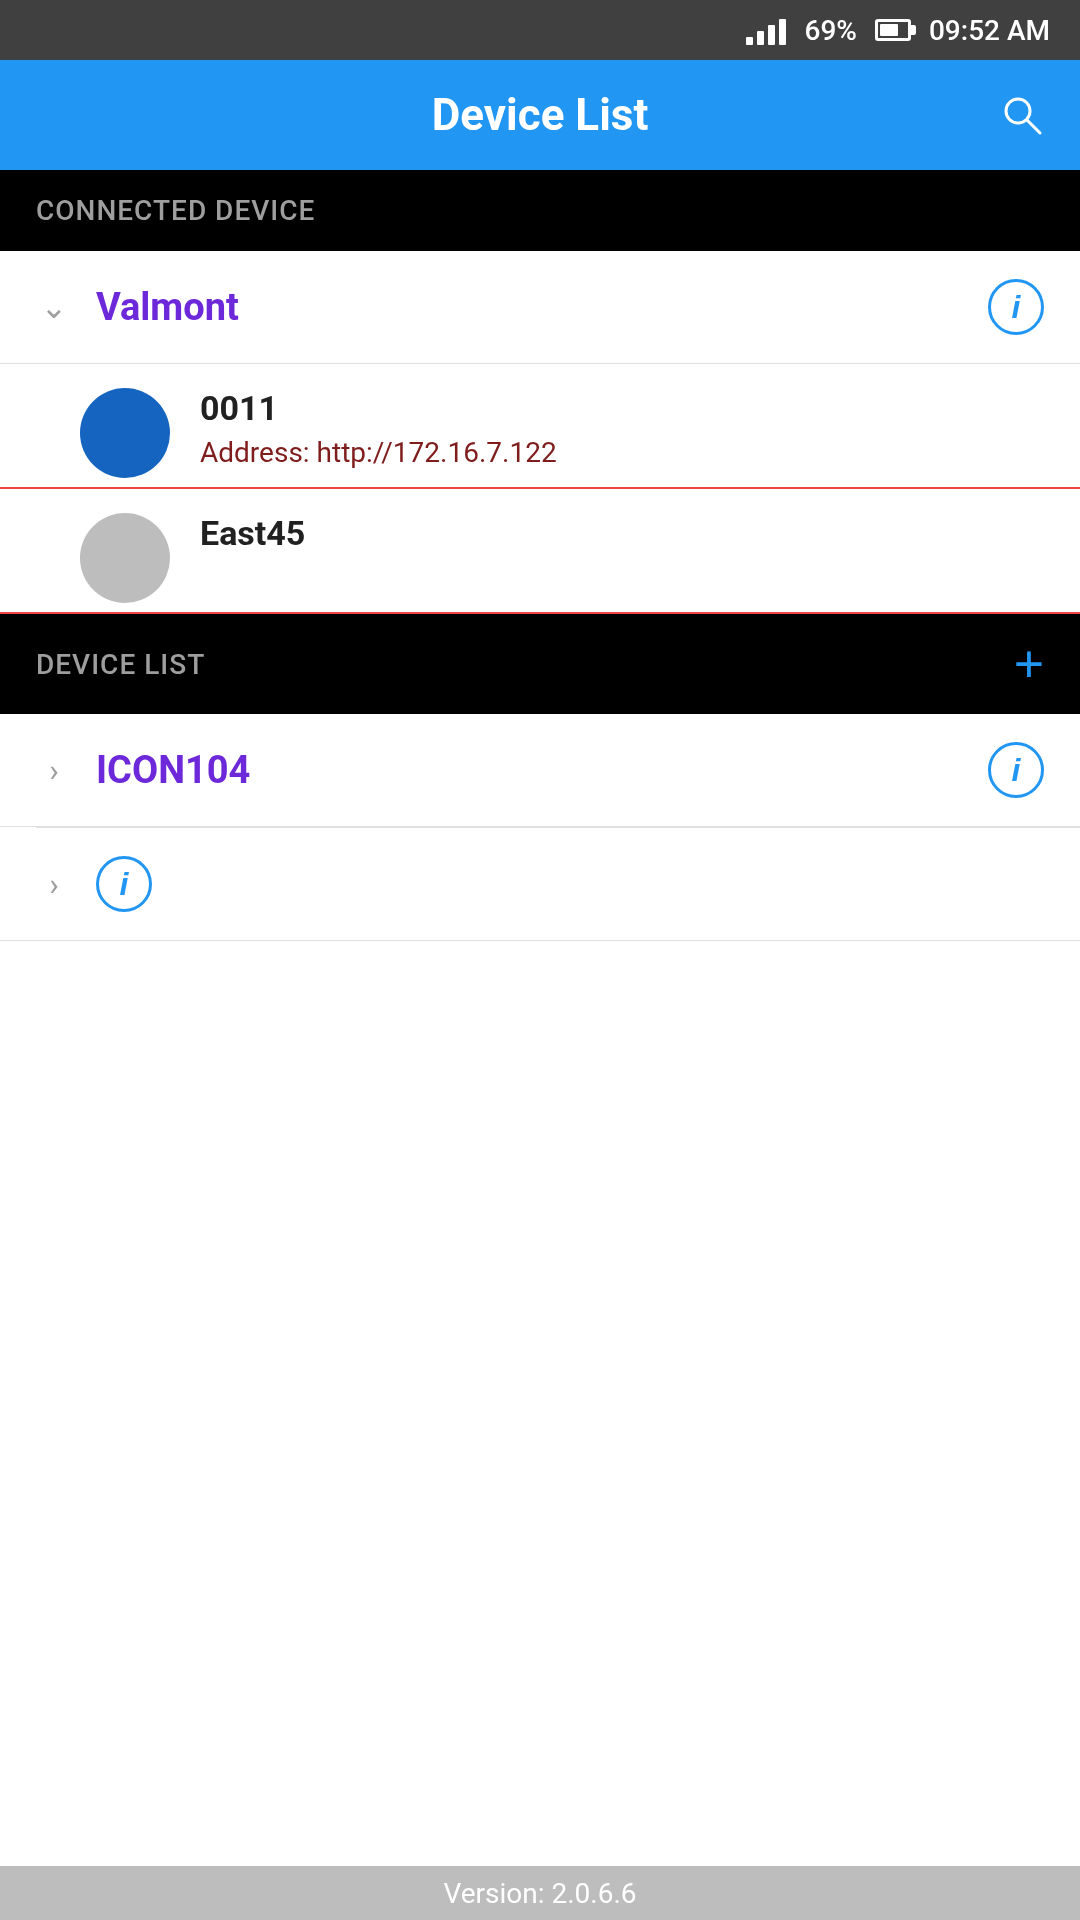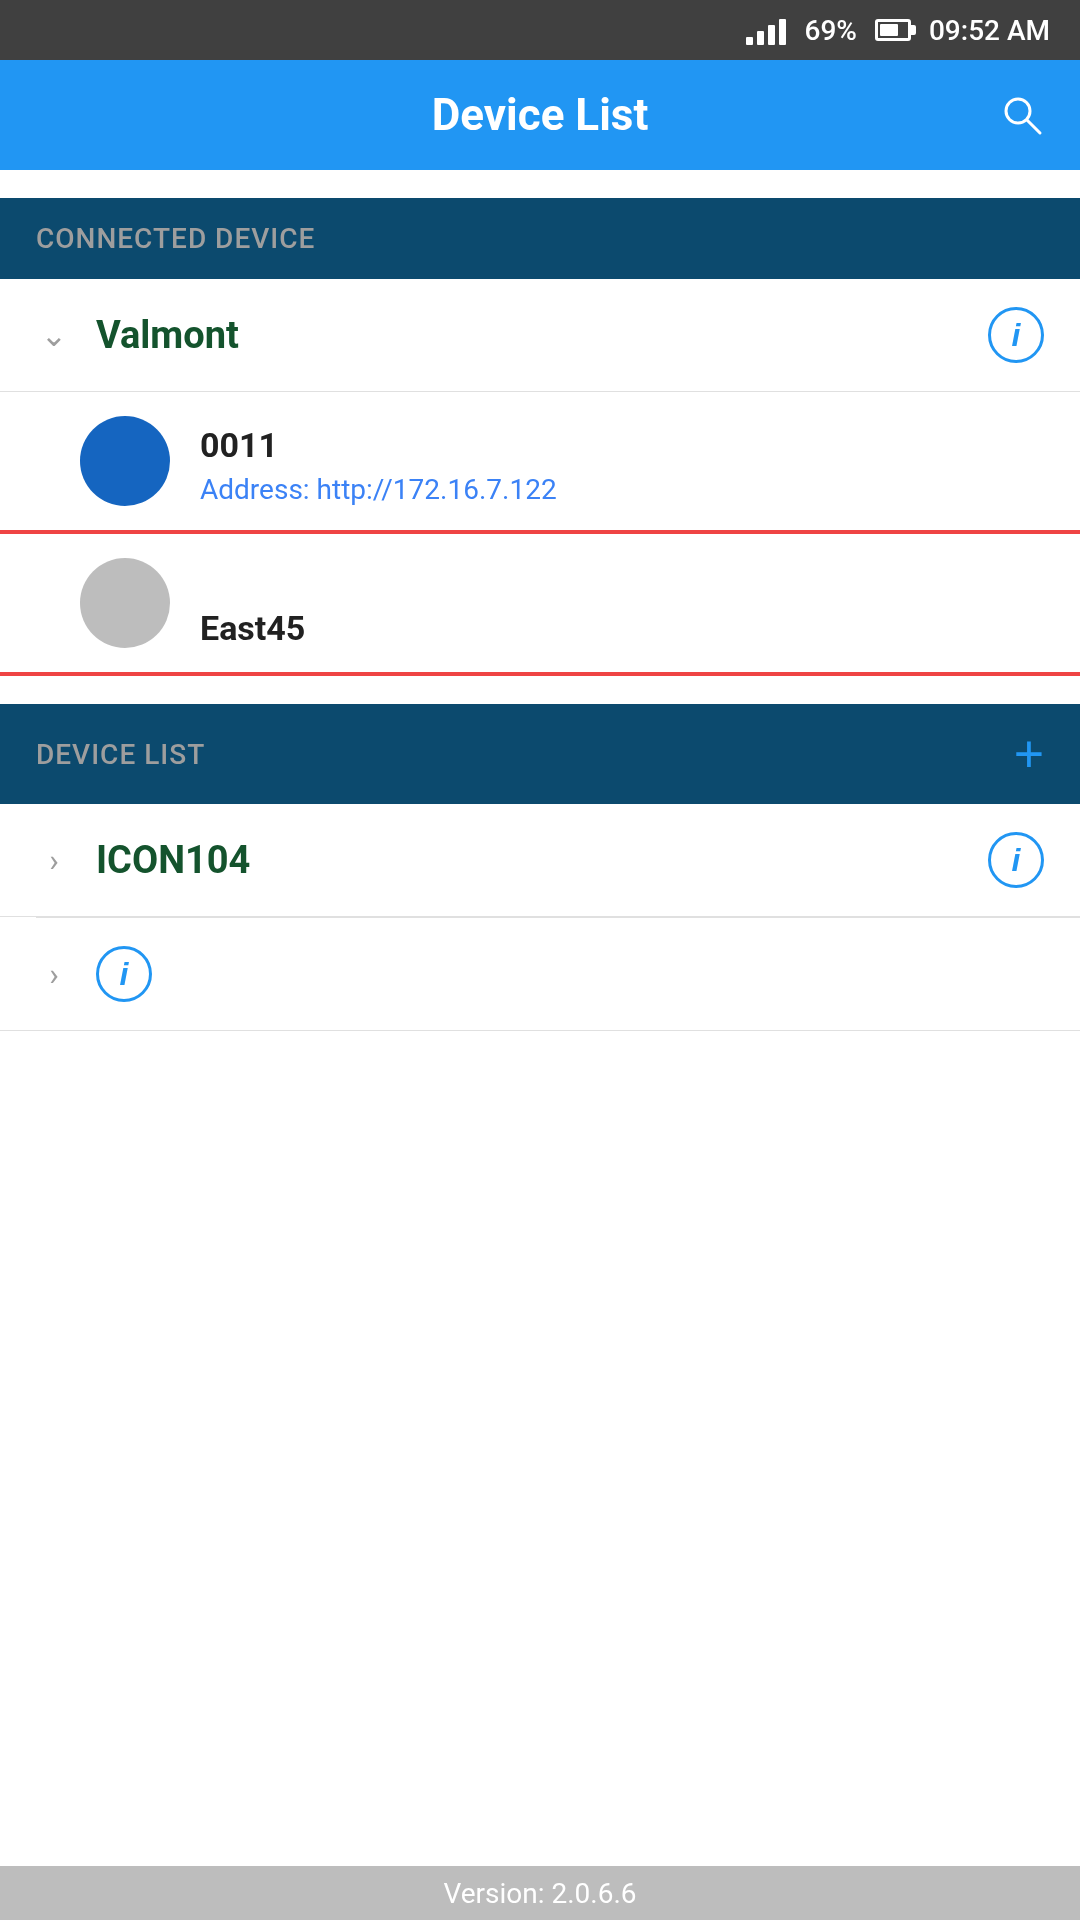--- a/index.html
+++ b/index.html
@@ -99,27 +99,26 @@
       align-items: center;
       justify-content: center;
     }
     .search-icon-svg {
       width: 44px;
       height: 44px;
     }
 
     
     .section-header {
-      background: #0c4a6e;
+      background: #000000;
       padding: 24px 36px;
       display: flex;
       align-items: center;
       justify-content: space-between;
       flex-shrink: 0;
-      margin-top: 28px;
     }
     .section-header-label {
       font-size: 28px;
       color: #9E9E9E;
       font-weight: 500;
       letter-spacing: 1px;
       text-transform: uppercase;
     }
     .section-add-btn {
       background: none;
@@ -146,21 +145,21 @@
     .chevron-icon {
       color: #9E9E9E;
       font-size: 32px;
       margin-right: 24px;
       width: 36px;
       text-align: center;
     }
     .group-name {
       font-size: 38px;
       font-weight: 700;
-      color: #14532d;
+      color: #6d28d9;
       flex: 1;
     }
     .info-btn {
       background: none;
       border: none;
       cursor: pointer;
       display: flex;
       align-items: center;
       justify-content: center;
     }
@@ -174,24 +173,24 @@
       justify-content: center;
       color: #2196F3;
       font-size: 32px;
       font-style: italic;
       font-weight: 700;
     }
 
     
     .device-item-row {
       display: flex;
-      align-items: flex-end;
-      padding: 24px 36px 24px 80px;
-      background: #ffffff;
-      border-bottom: 4px solid #ef4444;
+      align-items: flex-start;
+      padding: 24px 36px 9px 80px;
+      background: #ffffff;
+      border-bottom: 2px solid #ef4444;
       flex-shrink: 0;
     }
     .device-avatar {
       width: 90px;
       height: 90px;
       border-radius: 50%;
       margin-right: 30px;
       flex-shrink: 0;
     }
     .device-avatar.connected {
@@ -206,21 +205,21 @@
       flex-direction: column;
       gap: 8px;
     }
     .device-name {
       font-size: 34px;
       font-weight: 700;
       color: #212121;
     }
     .device-address {
       font-size: 28px;
-      color: #3b82f6;
+      color: #7f1d1d;
     }
 
     
     .main-content {
       flex: 1;
       display: flex;
       flex-direction: column;
       overflow-y: auto;
     }
 

